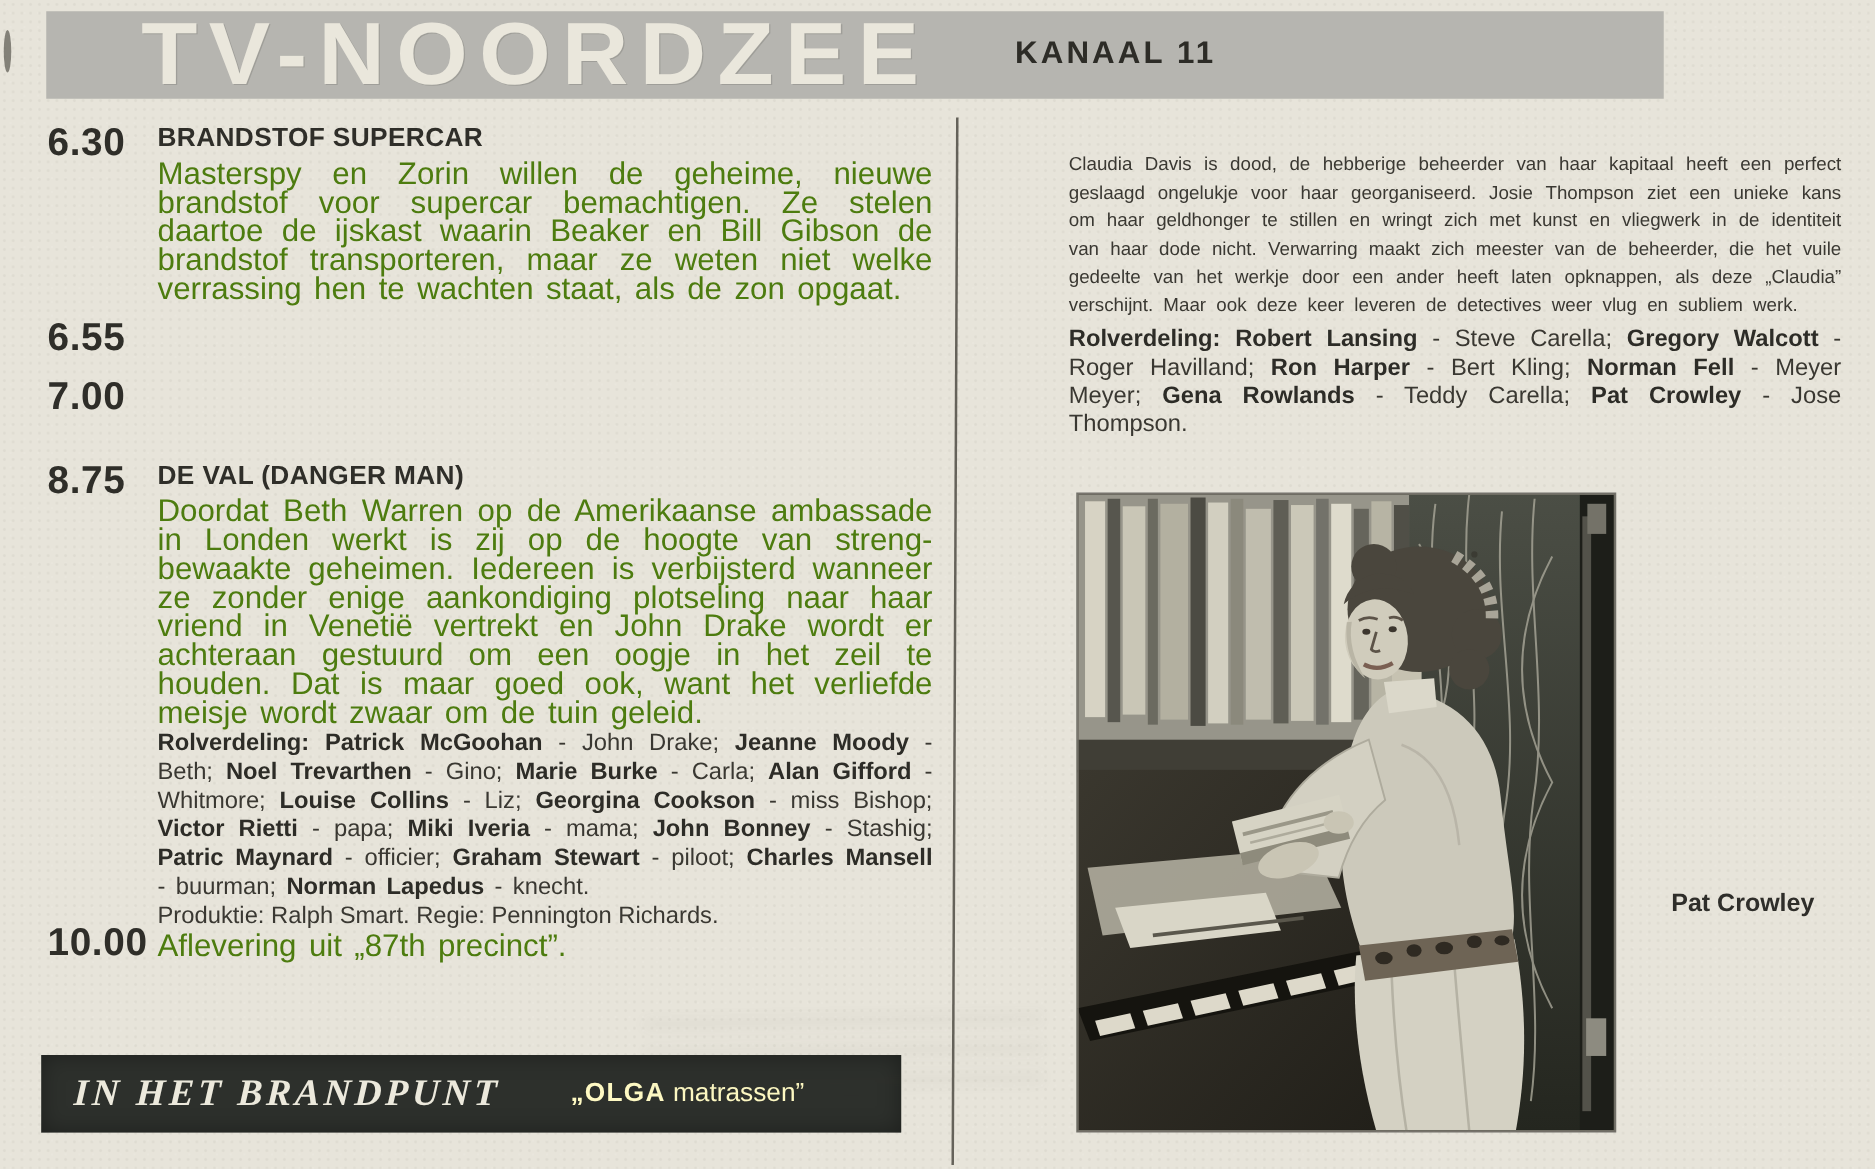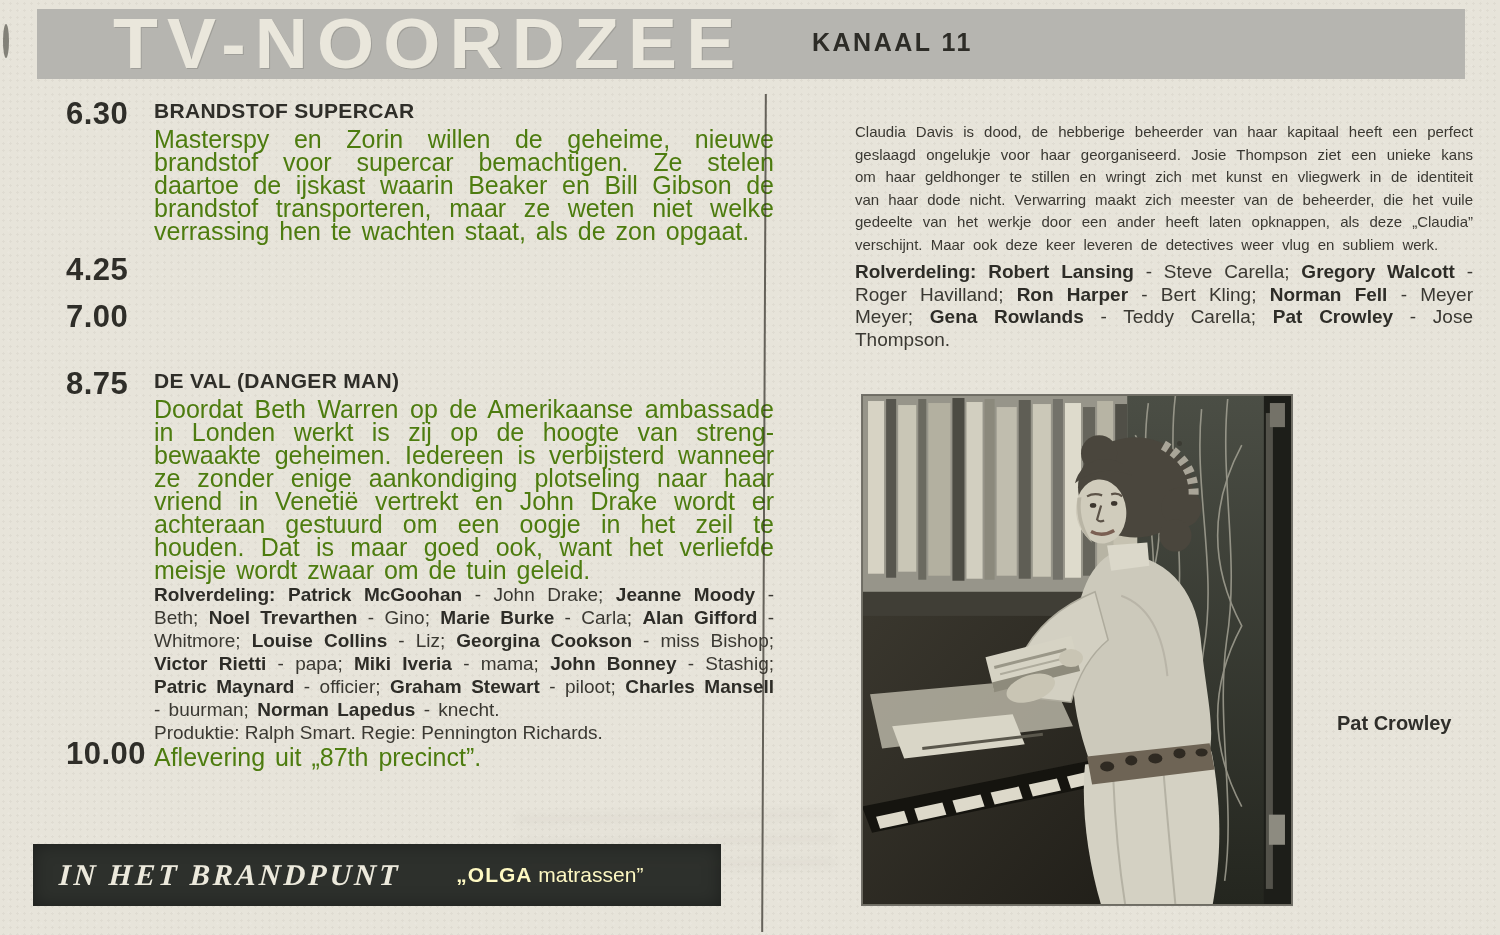--- a/index.html
+++ b/index.html
@@ -9,39 +9,39 @@
     background-image:
       radial-gradient(rgba(110,105,90,.07) 1px, transparent 1.2px),
       radial-gradient(rgba(255,255,252,.09) 1px, transparent 1.2px);
     background-size:7px 7px, 11px 11px;
     background-position:0 0, 3px 5px;
     font-family:"Liberation Sans", sans-serif;
     color:#33312c;
   }
   
   .header-bar{
-    position:absolute;left:37px;top:9px;width:1428px;height:70px;
+    position:absolute;left:37px;top:9px;width:1294px;height:70px;
     background:#b6b5b0;
   }
   .header-title{
     position:absolute;left:76px;top:2px;
     font-size:72px;font-weight:700;line-height:66px;
     letter-spacing:9px;color:#eae7dc;
     transform:scaleY(.98) scaleX(1.02);transform-origin:left top;
     text-shadow:1px 1px 0 rgba(90,90,85,.25);
     white-space:nowrap;
   }
   .channel-label{
     position:absolute;left:775px;top:19px;
     font-size:25px;font-weight:700;letter-spacing:2.5px;color:#2d2c27;
     white-space:nowrap;
   }
   
   .left-col{position:absolute;left:38px;top:98px;width:708px;}
-  .prog{position:absolute;display:flex;width:100%;margin-left:28px;}
+  .prog{position:absolute;display:flex;width:100%;}
   .p0{top:0px;} .p1{top:156px;} .p2{top:203px;} .p3{top:270px;} .p4{top:640px;align-items:flex-end;}
   .time{
     width:88px;flex:0 0 88px;
     font-size:31px;font-weight:700;line-height:30px;letter-spacing:.5px;
     padding-top:1px;color:#2f2e29;
   }
   .prog-content{flex:1;}
   .prog-title{
     font-size:21px;font-weight:700;line-height:26px;letter-spacing:.3px;
     color:#2f2e29;
@@ -118,21 +118,21 @@
 
   <div class="prog p0">
     <div class="time">6.30</div>
     <div class="prog-content">
       <div class="prog-title">BRANDSTOF SUPERCAR</div>
       <div class="prog-desc">Masterspy en Zorin willen de geheime, nieuwe brandstof voor supercar bemachtigen. Ze stelen daartoe de ijskast waarin Beaker en Bill Gibson de brandstof transporteren, maar ze weten niet welke verrassing hen te wachten staat, als de zon opgaat.</div>
     </div>
   </div>
 
   <div class="prog p1">
-    <div class="time">4.25</div>
+    <div class="time">6.55</div>
   </div>
 
   <div class="prog p2">
     <div class="time">7.00</div>
   </div>
 
   <div class="prog p3">
     <div class="time">8.75</div>
     <div class="prog-content">
       <div class="prog-title">DE VAL (DANGER MAN)</div>

